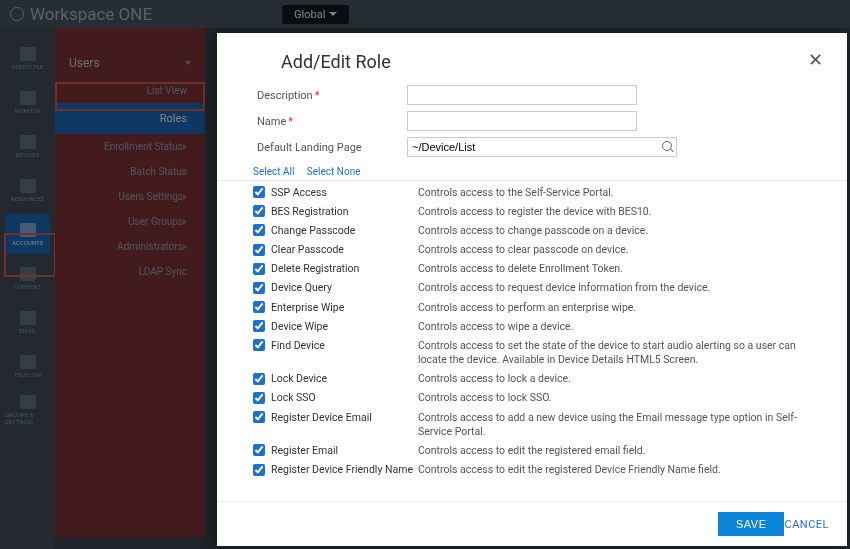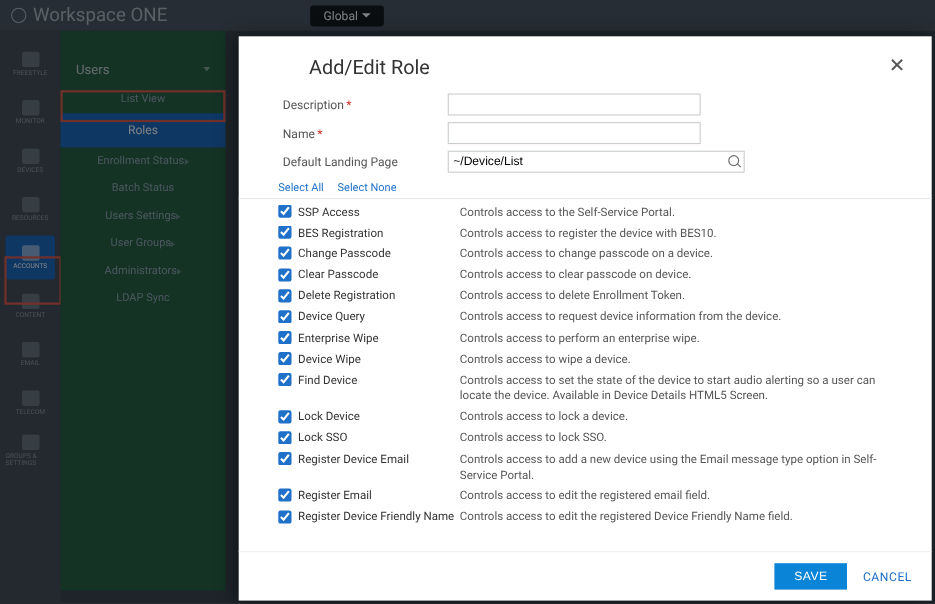--- a/index.html
+++ b/index.html
@@ -17,23 +17,23 @@
   .caret { width:0;height:0;border-left:4px solid transparent;border-right:4px solid transparent;border-top:4px solid #fff; }
 
   
   .rail { position:absolute; top:28px; left:0; bottom:0; width:55px; background:#353d45; display:flex; flex-direction:column; align-items:center; padding-top:10px; gap:4px; }
   .rail-item { width:45px; height:40px; display:flex; flex-direction:column; align-items:center; justify-content:center; color:#8a949e; font-size:6px; border-radius:3px; }
   .rail-item .ri-icon { width:16px; height:14px; margin-bottom:2px; background:currentColor; opacity:0.5; mask:none; border-radius:2px; }
   .rail-item.accounts { background:#0a5bb8; color:#fff; }
   .rail-highlight { position:absolute; top:233px; left:4px; width:52px; height:44px; border:2px solid #e74c3c; pointer-events:none; }
 
   
-  .subnav { position:absolute; top:28px; left:55px; width:150px; bottom:12px; background:#14532d; padding-top:20px; }
+  .subnav { position:absolute; top:28px; left:55px; width:150px; bottom:12px; background:#7f1d1d; padding-top:20px; }
   .subnav-header { color:#c8d2db; font-size:12px; padding:8px 14px; display:flex; justify-content:space-between; align-items:center; }
-  .subnav-item { color:#8fa0b0; font-size:10px; padding:7px 18px; display:flex; justify-content:center; align-items:center; }
+  .subnav-item { color:#8fa0b0; font-size:10px; padding:7px 18px; display:flex; justify-content:flex-end; align-items:center; }
   .subnav-item.active { background:#0a5bb8; color:#fff; font-size:11px; padding:9px 18px; }
   .sub-highlight { position:absolute; top:82px; left:55px; width:150px; height:29px; border:2px solid #e74c3c; pointer-events:none; }
   .chev { width:0;height:0;border-top:3px solid transparent;border-bottom:3px solid transparent;border-left:4px solid currentColor; opacity:.6;}
   .chev-down { width:0;height:0;border-left:3px solid transparent;border-right:3px solid transparent;border-top:4px solid currentColor; opacity:.6;}
 
   
   .modal { position:absolute; top:33px; left:217px; right:3px; bottom:3px; background:#fff; box-shadow:-4px 0 16px rgba(0,0,0,0.4); display:flex; flex-direction:column; }
   .modal-head { padding:18px 24px 10px; display:flex; justify-content:space-between; align-items:flex-start;margin-left:40px; }
   .modal-title { font-size:18px; font-weight:400; color:#333; }
   .close-x { font-size:18px; color:#555; cursor:pointer; line-height:1; }
@@ -50,21 +50,21 @@
   .select-links { padding:6px 24px 3px 36px; font-size:10px; border-bottom:1px solid #e6e8ea;}
   .select-links a { color:#1e70c9; text-decoration:none; margin-right:10px; cursor:pointer; }
 
   .perm-list { flex:1; overflow:auto; padding:2px 20px 4px 36px; }
   .perm-row { display:flex; align-items:flex-start; padding:2.5px 0; }
   .perm-left { width:165px; display:flex; align-items:center; gap:6px; }
   .perm-left input[type=checkbox]{ width:12px; height:12px; accent-color:#1e70c9; margin:0; }
   .perm-name { font-size:10.5px; color:#333; }
   .perm-desc { flex:1; font-size:10.5px; color:#555; line-height:1.35; }
 
-  .modal-foot { padding:10px 18px; display:flex; justify-content:flex-end; gap:14px; align-items:center; border-top:1px solid #eee; }
+  .modal-foot { padding:10px 18px; display:flex; justify-content:flex-end; gap:0; align-items:center; border-top:1px solid #eee; }
   .btn-save { background:#0a84d6; color:#fff; border:none; padding:6px 18px; font-size:11px; letter-spacing:.5px; cursor:pointer; }
   .btn-cancel { color:#1e70c9; font-size:11px; letter-spacing:.5px; cursor:pointer; }
 </style>
 </head>
 <body>
 
 <div class="topbar">
   <div class="brand">
     <span class="brand-icon"></span>
     <span>Workspace ONE</span>

